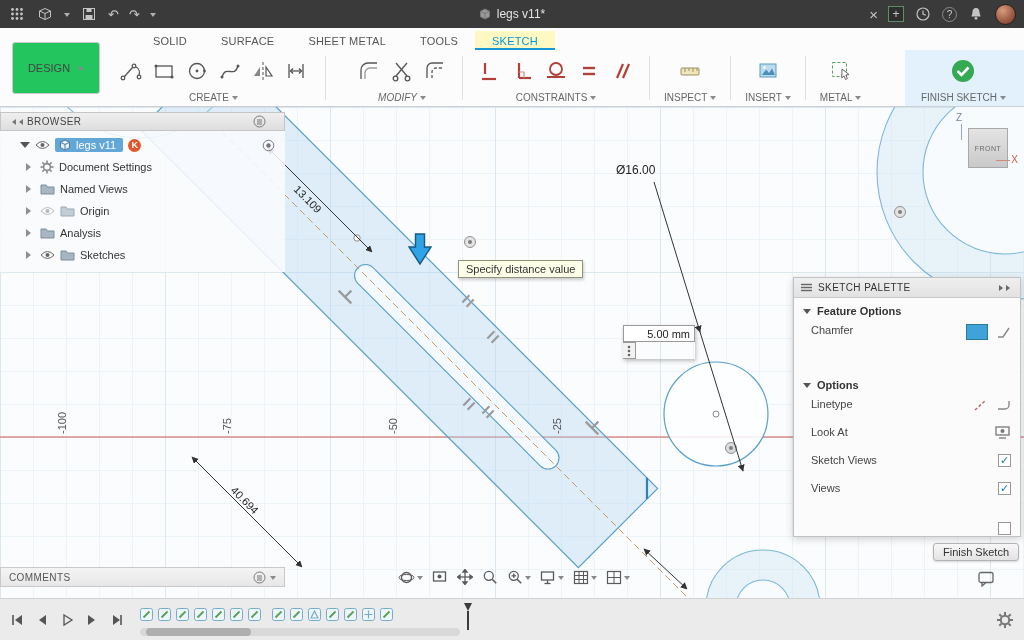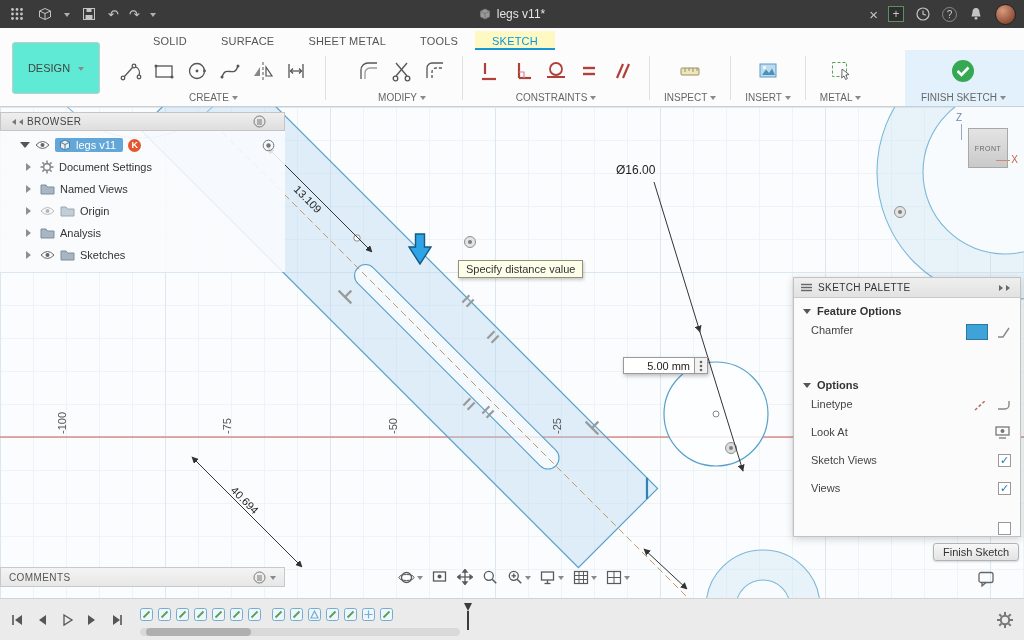--- a/index.html
+++ b/index.html
@@ -13,32 +13,32 @@
   .tb-ic { display:inline-flex; align-items:center; justify-content:center; width:18px; height:18px; }
   .tb-txtic { font-size:13px; color:#c6c6c6; line-height:1; }
   .newtab { width:16px; height:16px; border:1px solid #5d8f62; background:#2e2e2e; color:#c6c6c6; display:flex; align-items:center; justify-content:center; font-size:12px; line-height:1; }
   .helpc { width:15px; height:15px; border:1px solid #8a8a8a; border-radius:50%; display:flex; align-items:center; justify-content:center; font-size:10px; color:#c9c9c9; }
   .avatar { width:21px; height:21px; border-radius:50%; background:radial-gradient(circle at 35% 30%, #d99a7d, #8a4a35 75%); border:1px solid #222; }
   .car { width:0; height:0; border:3px solid transparent; border-top:4px solid #8a8a8a; display:inline-block; transform:translateY(2px); }
   .car.light { border-top-color:#b0b0b0; }
 
   
   .toolbar { height:79px; background:#fcfcfc; border-bottom:1px solid #cfcfcf; display:flex; position:relative; }
-  .design-btn { width:88px; height:52px; margin:14px 8px 0 12px; border:1px solid #c9c9c9; border-radius:3px; background:#5eead4; display:flex; align-items:center; justify-content:center; gap:8px; font-size:11px; color:#444; }
+  .design-btn { width:88px; height:52px; margin:14px 8px 0 12px; border:1px solid #c9c9c9; border-radius:3px; background:#22c55e; display:flex; align-items:center; justify-content:center; gap:8px; font-size:11px; color:#444; }
   .tb-main { flex:1; display:flex; flex-direction:column; min-width:0; }
   .tabs-row { height:22px; display:flex; align-items:flex-end; padding-left:28px; }
   .tab { padding:4px 17px 3px; font-size:11px; color:#555; letter-spacing:.2px; }
   .tab.active { background:#fef9c3; color:#0a96d6; border-bottom:2px solid #1697d6; padding-bottom:1px; }
   .tools-row { flex:1; display:flex; align-items:stretch; }
   .tgroup { display:flex; flex-direction:column; align-items:center; justify-content:space-between; padding:4px 14px 3px; }
   .tgroup .ticons { display:flex; align-items:center; gap:7px; height:34px; }
   .glabel { font-size:10px; color:#666; display:flex; align-items:center; gap:3px; white-space:nowrap; }
   .vsep { width:1px; background:#e0e0e0; margin:6px 0; }
   .g-create { padding-left:10px; padding-right:16px; }
-  .g-modify { padding-left:30px; }
+  .g-modify { padding-left:30px;font-style:italic; }
   .finish-wrap { background:#e2f1fb; margin-left:auto; padding-right:18px; padding-left:16px; }
   .tbtn { display:inline-flex; align-items:center; justify-content:center; width:26px; height:26px; }
 
   
   .canvas { position:relative; height:491px; overflow:hidden; background-color:#fafcfd;
     background-image:
       linear-gradient(#dce8f0 1px, transparent 1px),
       linear-gradient(90deg,#dce8f0 1px, transparent 1px),
       linear-gradient(#edf4f8 1px, transparent 1px),
       linear-gradient(90deg,#edf4f8 1px, transparent 1px);
@@ -64,21 +64,21 @@
   
   .viewcube { position:absolute; right:6px; top:5px; width:64px; height:86px; }
   .vc-z { position:absolute; left:2px; top:0; font-size:10px; color:#7787a8; }
   .vc-x { position:absolute; right:0; top:42px; font-size:10px; color:#c2654d; }
   .vc-zline { position:absolute; left:7px; top:12px; width:1px; height:16px; background:#9aa8bb; }
   .vc-xline { position:absolute; right:8px; top:48px; width:14px; height:1px; background:#cf8a77; }
   .vc-face { position:absolute; left:14px; top:16px; width:40px; height:40px; background:linear-gradient(#e4e4e4,#c9c9c9); border:1px solid #a8a8a8; display:flex; align-items:center; justify-content:center; font-size:7px; color:#6a6a6a; letter-spacing:.5px; }
 
   
   .tooltip { position:absolute; left:458px; top:153px; background:#feffe9; border:1px solid #93937a; padding:2px 7px; font-size:11px; color:#333; box-shadow:1px 2px 3px rgba(0,0,0,.2); white-space:nowrap; }
-  .dim-input-wrap { position:absolute; left:623px; top:250px; display:flex; align-items:flex-start; box-shadow:1px 2px 4px rgba(0,0,0,.25); }
+  .dim-input-wrap { position:absolute; left:623px; top:218px; display:flex; align-items:flex-start; box-shadow:1px 2px 4px rgba(0,0,0,.25);flex-direction:column; }
   .dim-input { width:72px; height:17px; border:1px solid #9a9a9a; background:#fff; font-size:11px; text-align:right; padding:0 4px; font-family:"Liberation Sans",sans-serif; color:#222; }
   .dots-btn { width:13px; height:17px; background:#f2f2f2; border:1px solid #9a9a9a; border-left:none; display:flex; align-items:center; justify-content:center; }
 
   
   .palette { position:absolute; left:793px; top:170px; width:228px; }
   .sp-box { border:1px solid #c2c2c2; box-shadow:0 2px 8px rgba(0,0,0,.18); }
   .sp-header { height:20px; background:linear-gradient(#efefef,#e2e2e2); border-bottom:1px solid #c9c9c9; display:flex; align-items:center; gap:6px; padding:0 7px; font-size:10px; color:#333; letter-spacing:.4px; }
   .sp-chev { margin-left:auto; display:flex; }
   .tri-r { width:0; height:0; border:3px solid transparent; border-left:4px solid #666; display:inline-block; }
   .sp-body { background:#fbfbfb; height:238px; overflow:hidden; }

